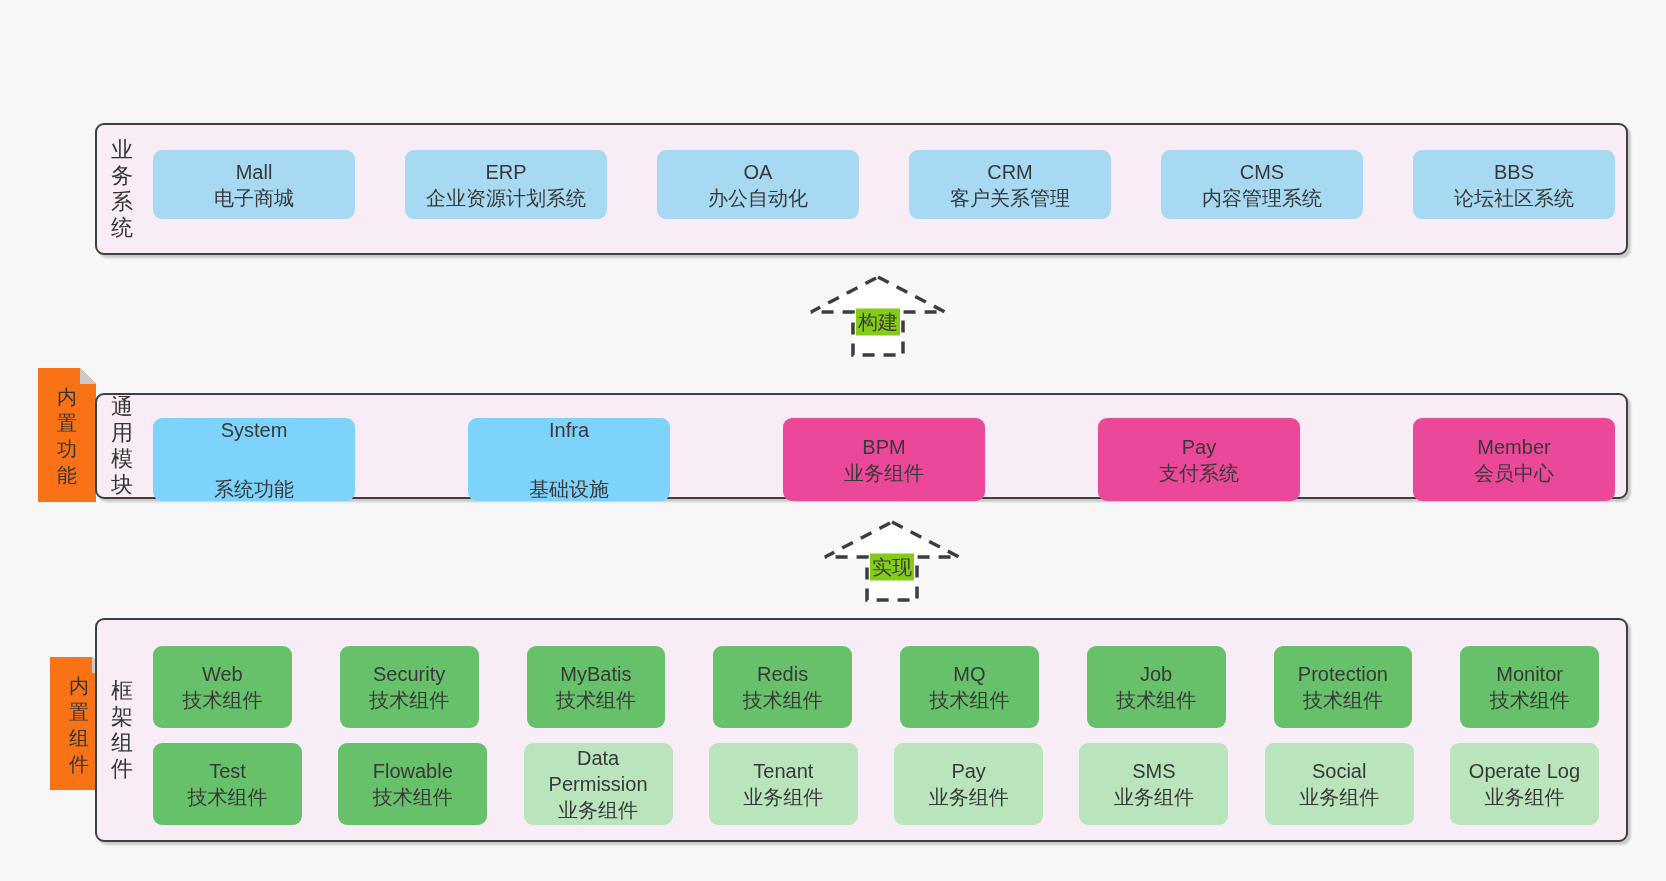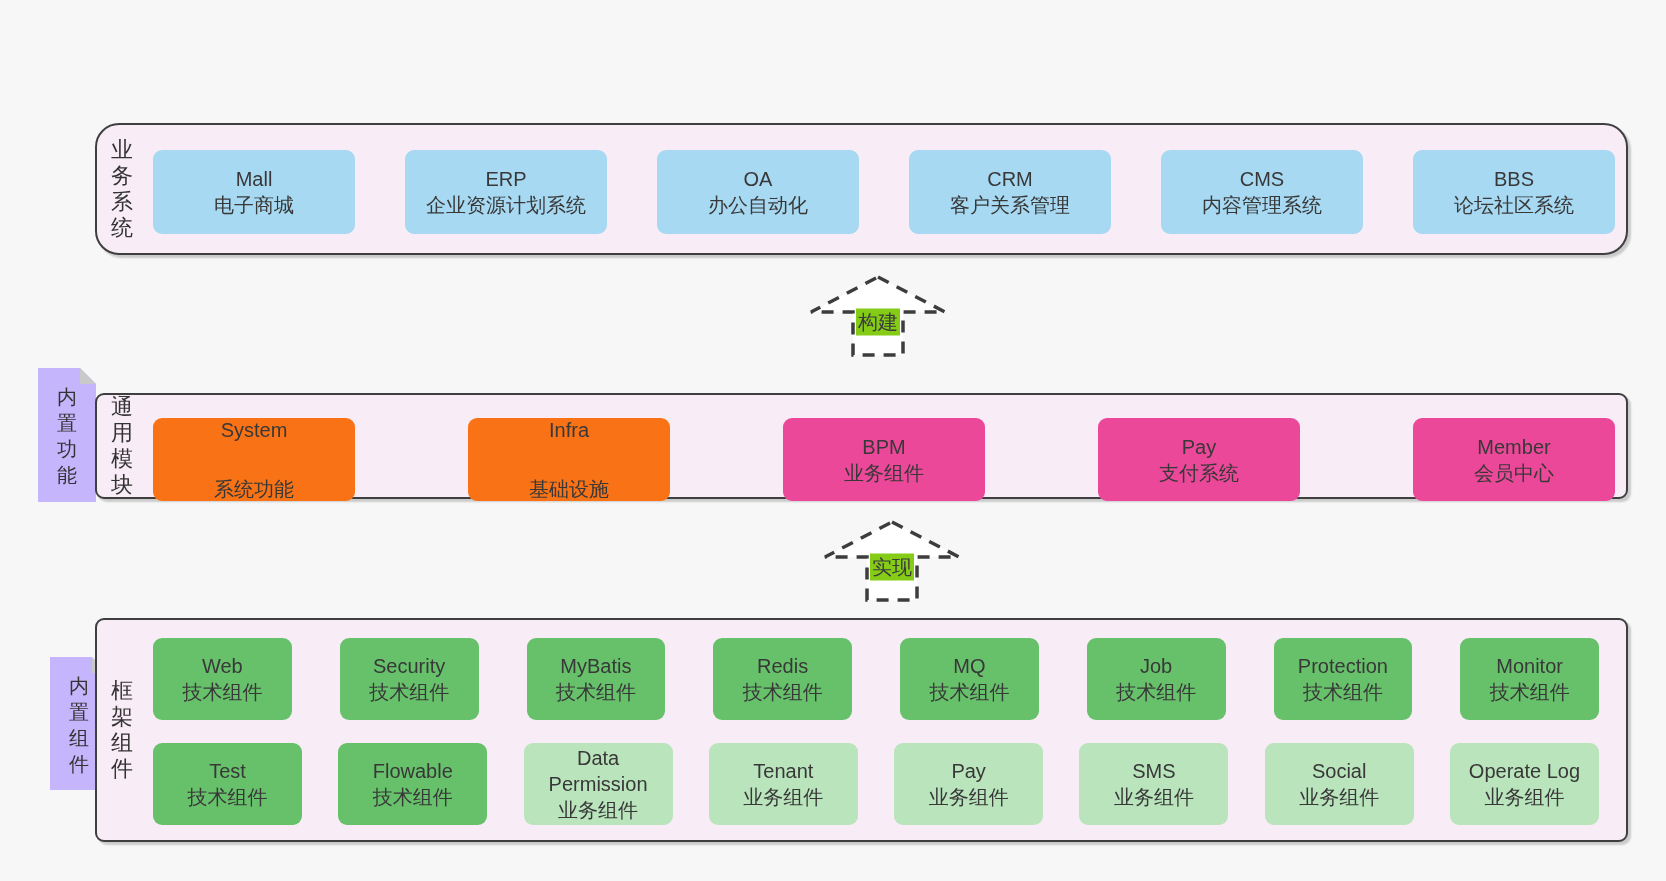--- a/index.html
+++ b/index.html
@@ -18,21 +18,21 @@
   .band {
     position:absolute;
     left:95px; width:1533px;
     box-sizing:border-box;
     background:#f8edf6;
     border:2px solid #3f3f3f;
     border-radius:9px;
     box-shadow:3px 3px 2px rgba(0,0,0,0.18);
     z-index:2;
   }
-  .band-business  { top:123px; height:132px;border-radius:24px; }
+  .band-business  { top:123px; height:132px; }
   .band-modules   { top:393px; height:106px; }
   .band-framework { top:618px; height:224px; }
 
   .side-label {
     position:absolute;
     left:12px; top:50%;
     transform:translateY(-50%);
     width:26px;
     font-size:22px; line-height:26px;
     text-align:center;
@@ -40,52 +40,52 @@
     color:#333;
   }
 
   .row {
     position:absolute;
     display:flex;
     justify-content:space-between;
   }
   .band-business  .row { left:56px; right:11px; top:25px; }
   .band-modules   .row { left:56px; right:11px; top:23px; }
-  .band-framework .row-1 { left:56px; right:27px; top:18px;gap:48px; }
+  .band-framework .row-1 { left:56px; right:27px; top:26px;gap:48px; }
   .band-framework .row-2 { left:56px; right:27px; top:123px; }
 
   
   .box {
     box-sizing:border-box;
     border-radius:9px;
     display:flex;
     flex-direction:column;
     justify-content:center;
     align-items:center;
     text-align:center;
     font-size:20px;
     line-height:26px;
     padding:2px 6px;
     color:#383838;
   }
-  .box-wide   { width:202px; height:84px; }
+  .box-wide   { width:202px; height:69px; }
   .band-modules .box-wide { height:83px; }
   .box-narrow { width:149px; height:82px; }
 
   .c-blue        { background:#a7d9f2; }
-  .c-red         { background:#f97316;gap:33px; }
+  .c-red         { background:#7dd3fc;gap:33px; }
   .c-pink        { background:#ec4899; }
   .c-green-dark  { background:#67c16b; }
   .c-green-light { background:#b9e4bc; }
 
   
   .sticky {
     position:absolute;
     left:38px; width:58px;
-    background:#c4b5fd;
+    background:#f97316;
     z-index:1;
     box-shadow:2px 2px 3px rgba(0,0,0,0.22);
     clip-path:polygon(0 0, calc(100% - 16px) 0, 100% 16px, 100% 100%, 0 100%);
   }
   .sticky-modules   { top:368px; height:134px; }
   .sticky-framework { top:657px; height:133px;margin-left:12px; }
   .sticky .fold {
     position:absolute; top:0; right:0;
     width:16px; height:16px;
     background:linear-gradient(225deg, rgba(0,0,0,0) 0 50%, #c9c9c9 50% 100%);

